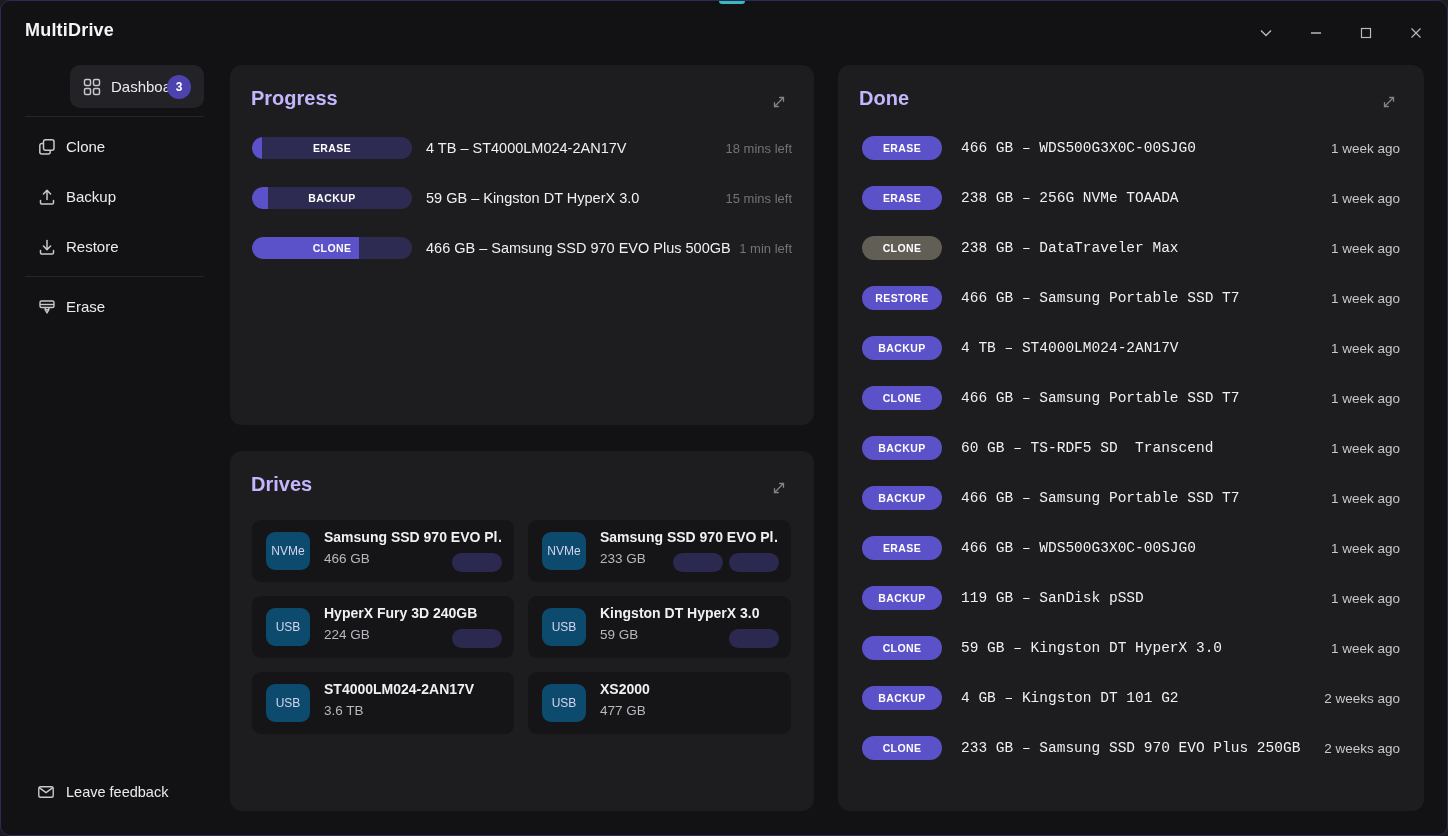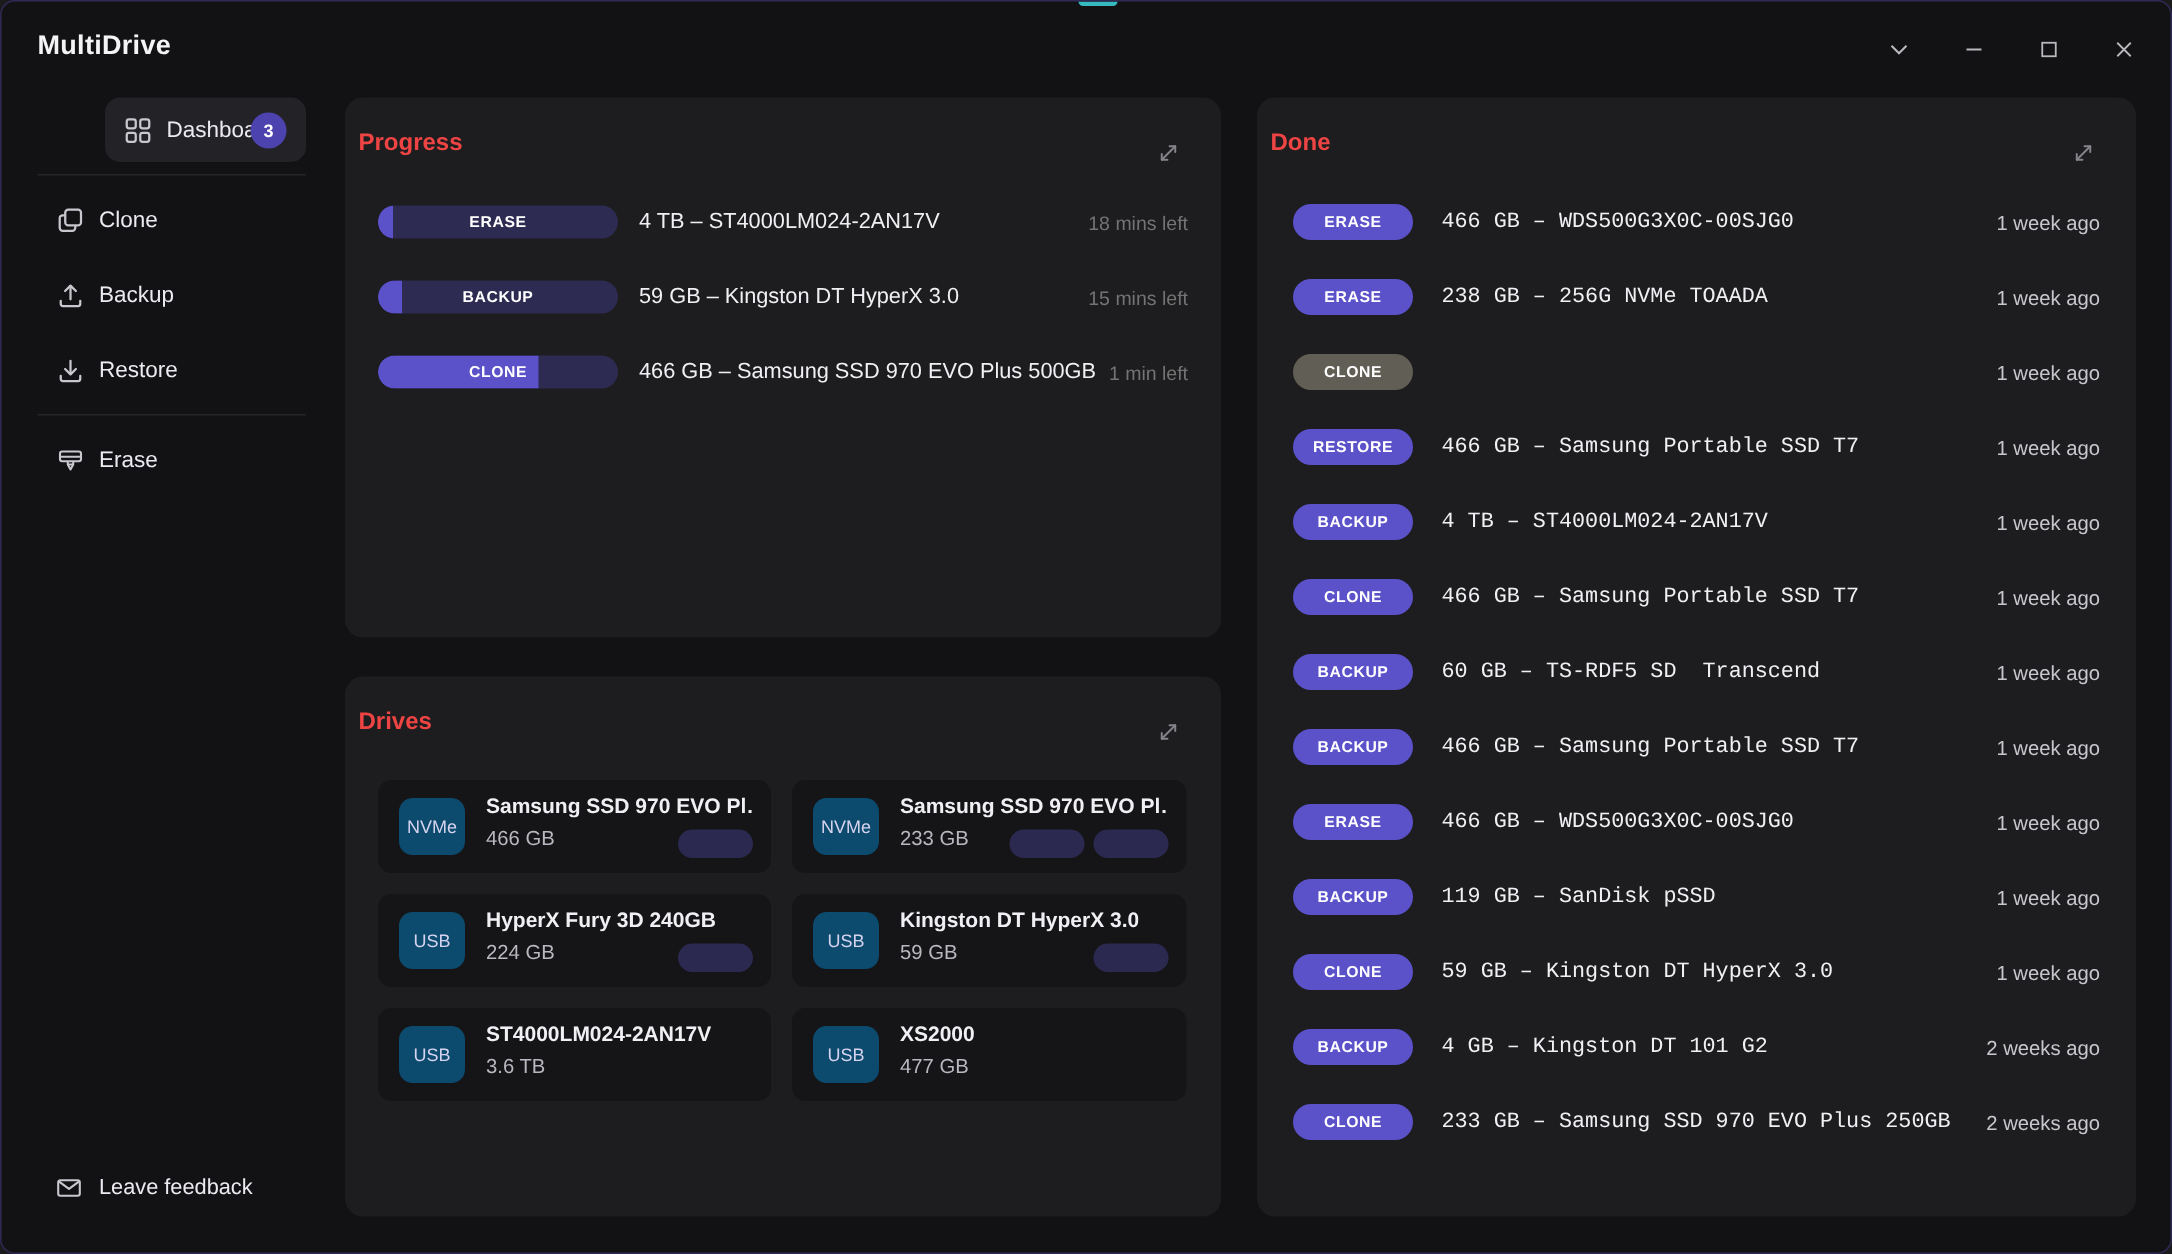--- a/index.html
+++ b/index.html
@@ -20,21 +20,21 @@
   .side-item .lbl { position:absolute; left:41px; font-size:15px; color:#eceaf0; }
   .side-badge { position:absolute; right:13px; width:24px; height:24px; border-radius:50%; background:#4c43ae; color:#fff; font-size:12px; font-weight:bold; display:flex; align-items:center; justify-content:center; }
   .side-divider { height:1px; background:#26262a; margin:8px 0; }
   .gap { height:7px; }
   .feedback { position:absolute; left:24px; top:770px; width:179px; height:42px; display:flex; align-items:center; cursor:pointer; }
   .feedback .icn { position:absolute; left:12px; width:18px; height:18px; color:#c9c7ce; }
   .feedback .lbl { position:absolute; left:41px; font-size:14.5px; color:#eceaf0; }
 
   
   .panel { position:absolute; background:#1d1d1f; border-radius:12px; }
-  .panel-title { position:absolute; left:9px; top:22px; font-size:16px; font-weight:bold; color:#ef4444; }
+  .panel-title { position:absolute; left:21px; top:22px; font-size:20px; font-weight:bold; color:#c4b5fd; }
   .expand-btn { position:absolute; right:19px; top:20px; width:33px; height:33px; border:none; background:transparent; border-radius:8px; cursor:pointer; color:#85848a; display:flex; align-items:center; justify-content:center; }
 
   #progress-panel { left:229px; top:64px; width:584px; height:360px; }
   #drives-panel  { left:229px; top:450px; width:584px; height:360px; }
   #done-panel    { left:837px; top:64px; width:586px; height:746px; }
 
   
   .progress-list { position:absolute; left:0; right:0; top:58px; }
   .p-row { position:relative; height:50px; }
   .p-pill { position:absolute; left:22px; top:14px; width:160px; height:22px; border-radius:11px; background:#2e2b53; overflow:hidden; }
@@ -331,20 +331,21 @@
         </div>
 
         <div class="d-row">
           <span class="d-badge purple">ERASE</span>
           <span class="d-label">238 GB – 256G NVMe TOAADA</span>
           <span class="d-time">1 week ago</span>
         </div>
 
         <div class="d-row">
           <span class="d-badge gray">CLONE</span>
+          <span class="d-label">238 GB – DataTraveler Max</span>
           <span class="d-time">1 week ago</span>
         </div>
 
         <div class="d-row">
           <span class="d-badge purple">RESTORE</span>
           <span class="d-label">466 GB – Samsung Portable SSD T7</span>
           <span class="d-time">1 week ago</span>
         </div>
 
         <div class="d-row">

